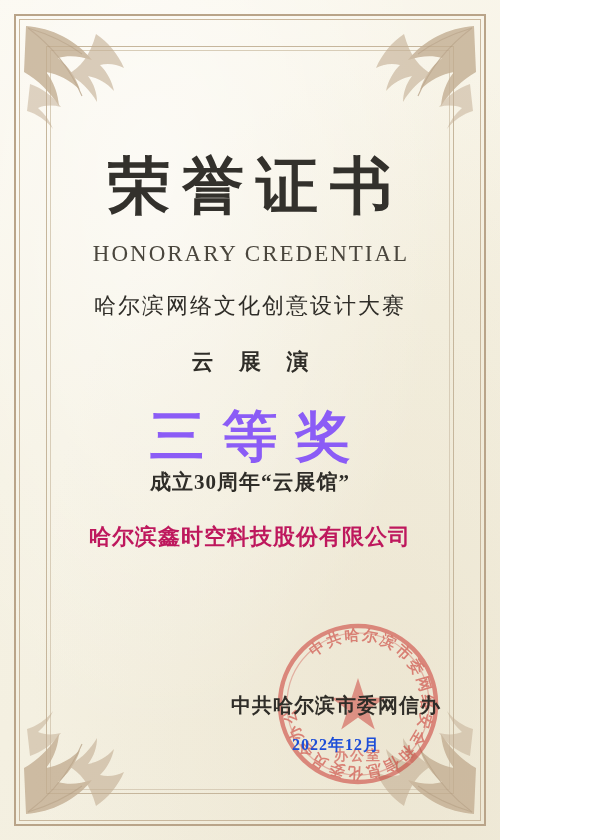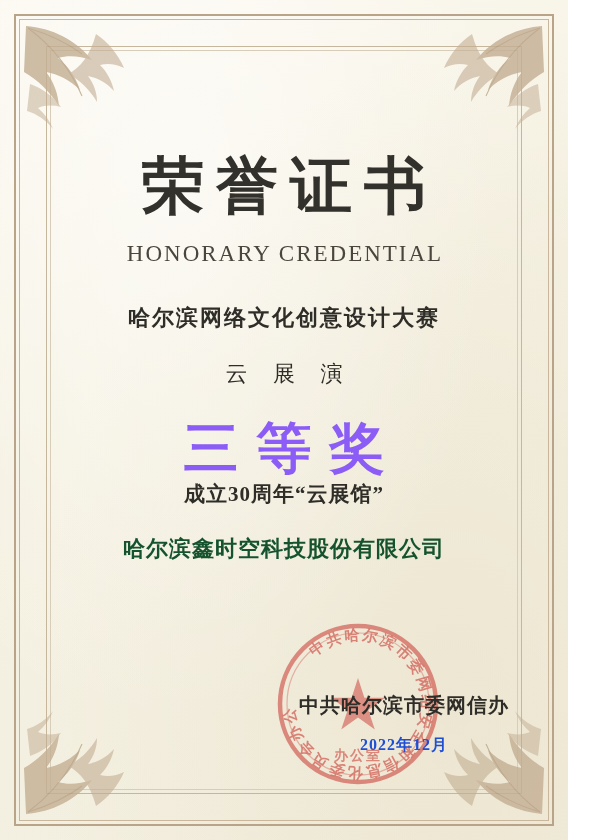--- a/index.html
+++ b/index.html
@@ -9,21 +9,21 @@
   }
   body {
     width: 610px;
     height: 840px;
     font-family: "Liberation Serif", serif;
     overflow: hidden;
   }
 
   #certificate {
     position: relative;
-    width: 568px;
+    width: 500px;
     height: 840px;
     background: #f7f4e8;
     box-sizing: border-box;
     overflow: hidden;
   }
 
   
   #paper-texture {
     position: absolute;
     inset: 0;
@@ -105,31 +105,31 @@
   #title-en {
     margin-top: 24px;
     font-family: "Liberation Serif", serif;
     font-size: 23px;
     letter-spacing: 2.0px;
     color: #4a463d;
     text-indent: 2px;
   }
 
   #line-contest {
-    margin-top: 36px;
+    margin-top: 24px;
     font-size: 22px;
-    font-weight: bold;
+    font-weight: normal;
     letter-spacing: 2px;
     color: #2f2d28;
   }
 
   #line-event {
     margin-top: 26px;
     font-size: 22px;
-    font-weight: normal;
+    font-weight: bold;
     letter-spacing: 10px;
     color: #2f2d28;
     text-indent: 10px;
   }
 
   #award {
     margin-top: 30px;
     font-size: 55px;
     font-weight: bold;
     letter-spacing: 18px;
@@ -150,21 +150,21 @@
     font-size: 21px;
     font-weight: bold;
     letter-spacing: 1px;
     color: #2f2d28;
   }
   #line-company {
     margin-top: 26px;
     font-size: 22px;
     font-weight: bold;
     letter-spacing: 1px;
-    color: #14532d;
+    color: #be185d;
   }
 
   #issuer-block {
     position: absolute;
     right: 14px;
     bottom: 84px;
     text-align: center;
     width: 300px;
   }
   #issuer-name {

